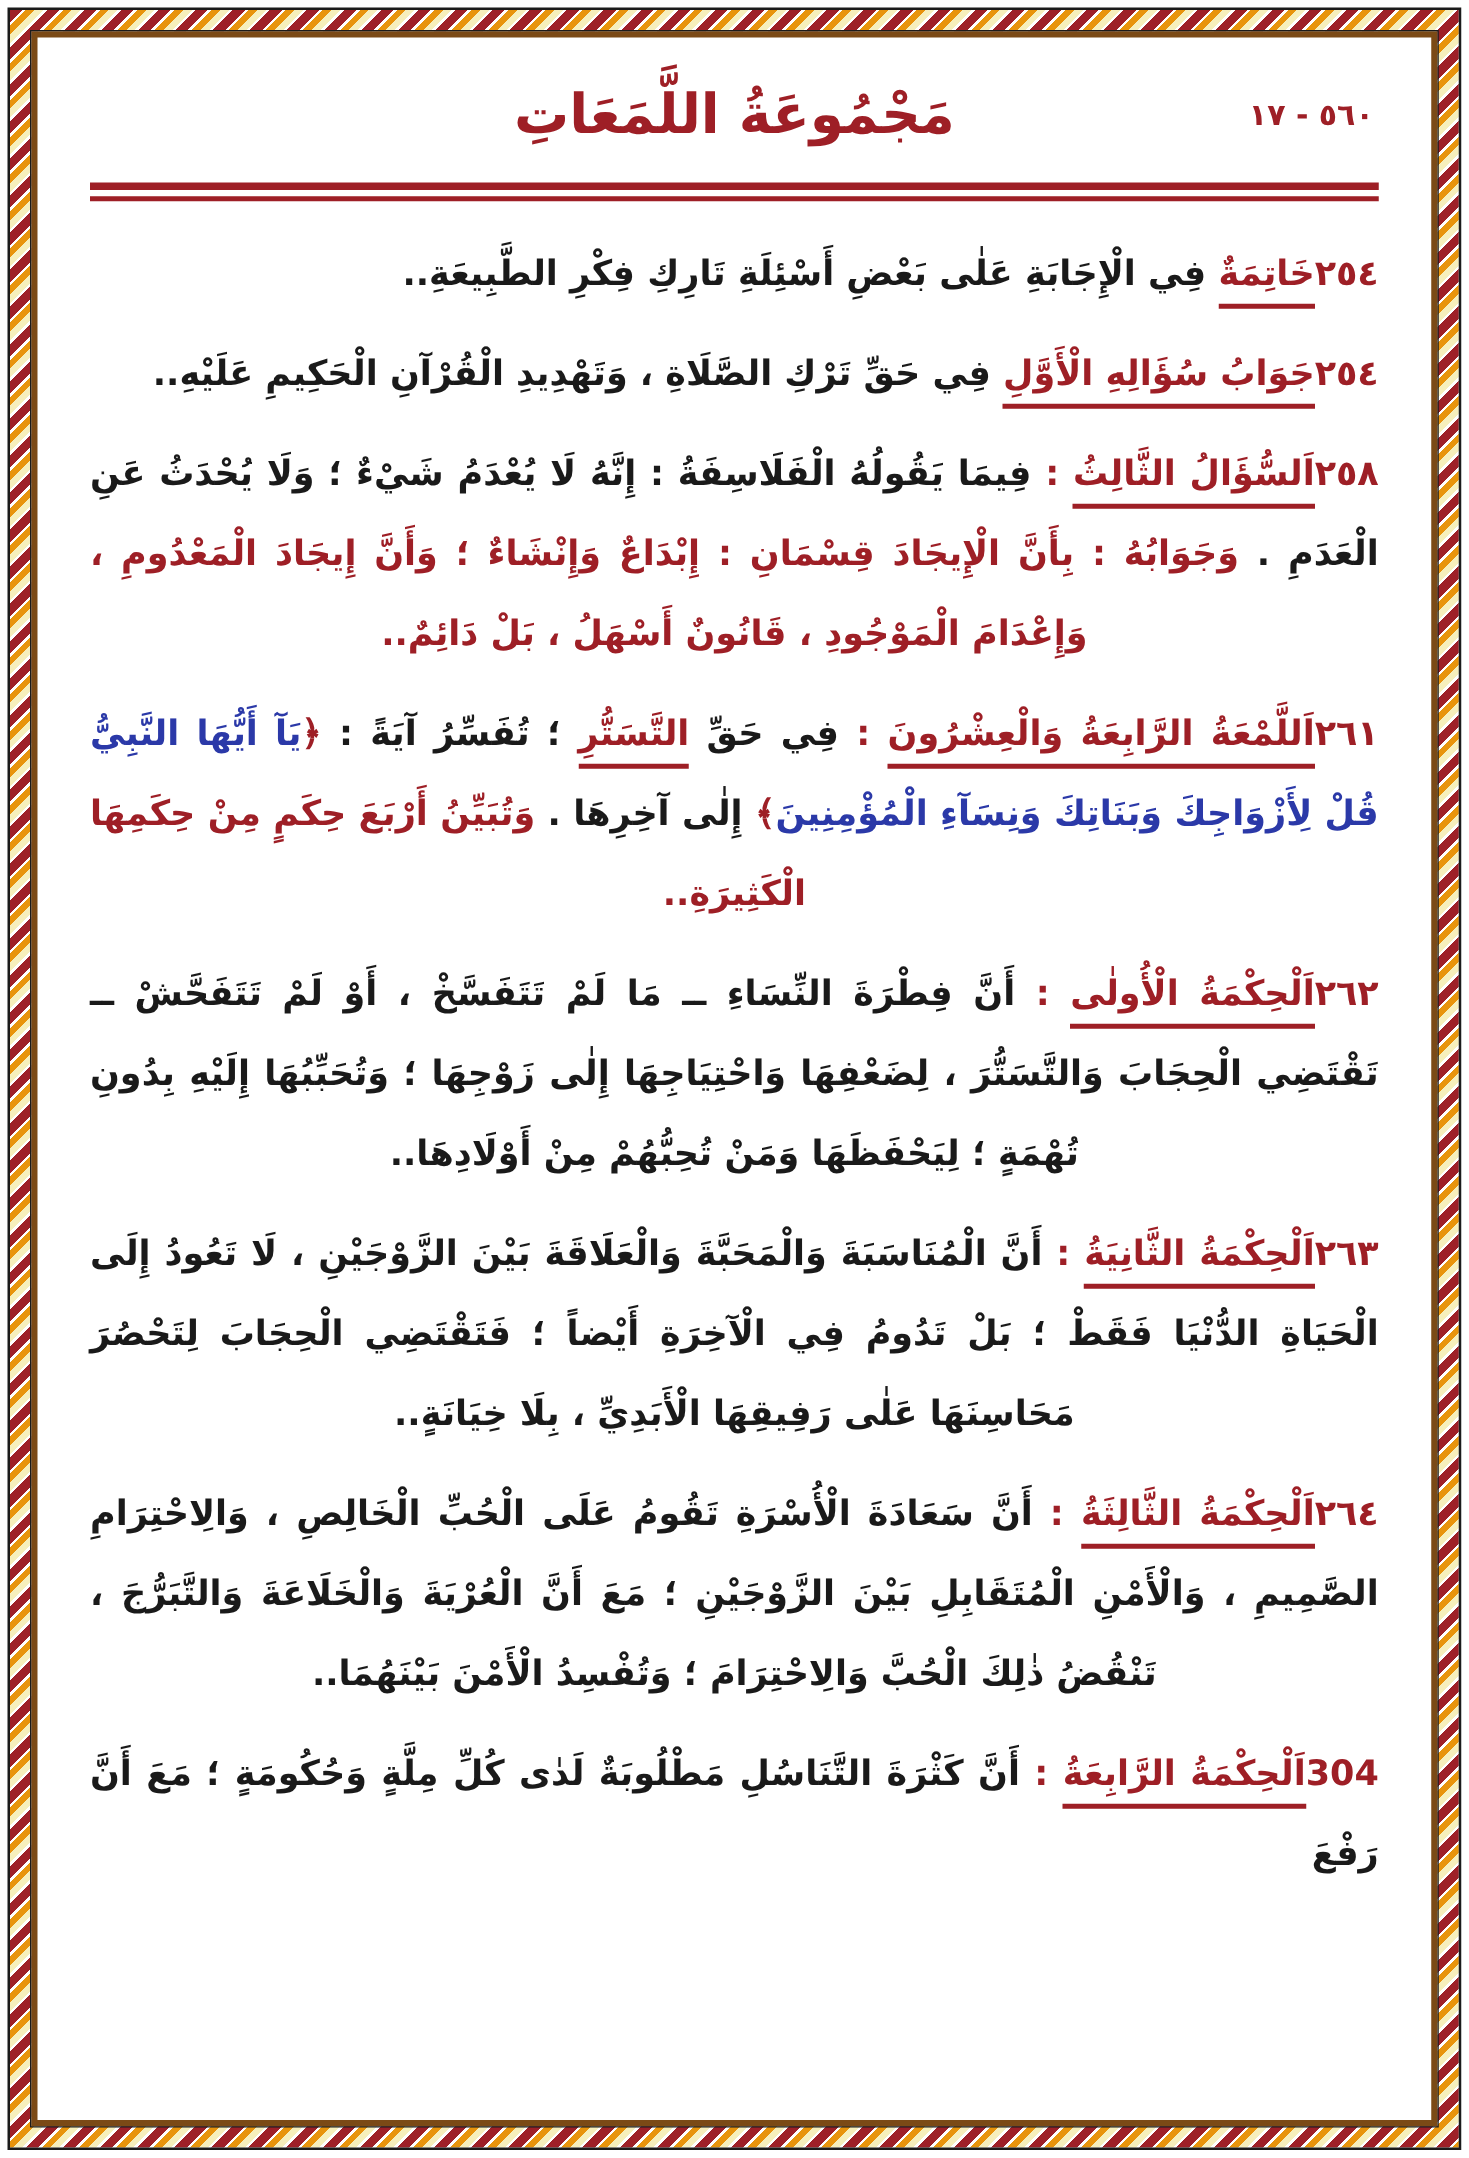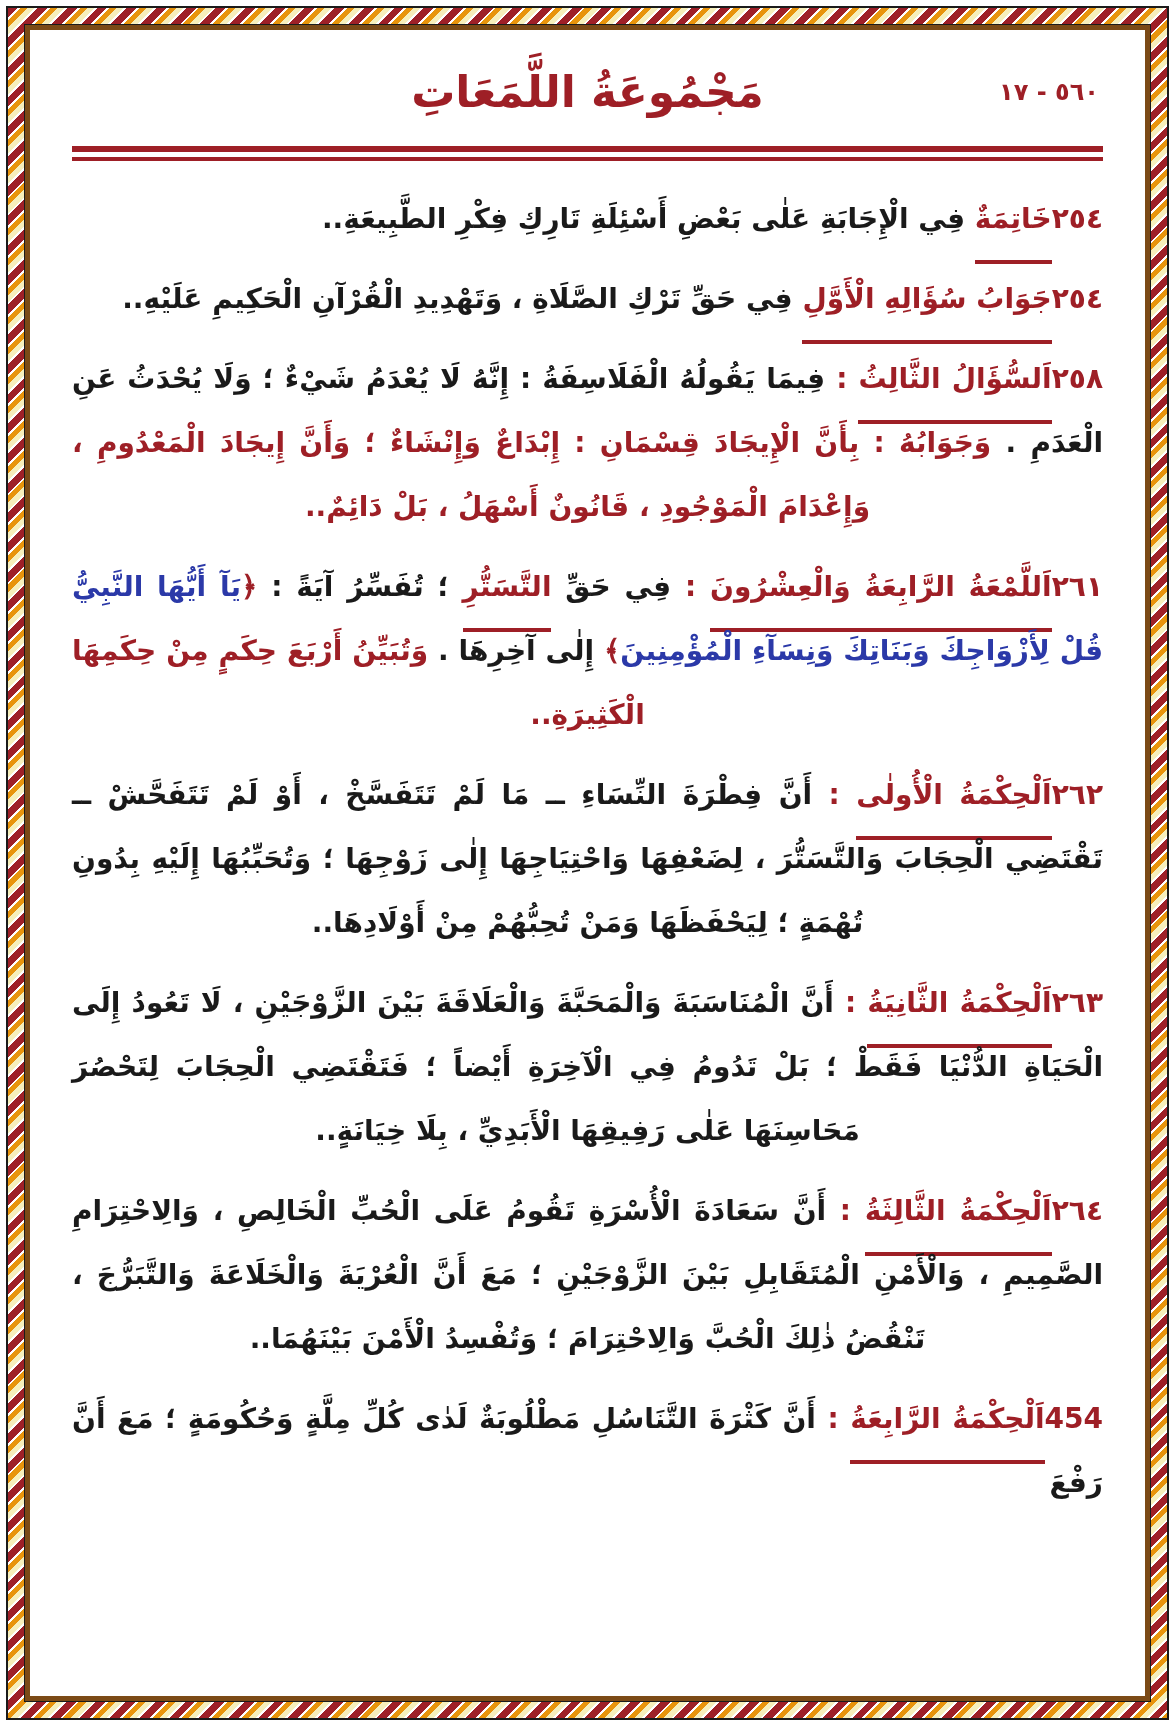--- a/index.html
+++ b/index.html
@@ -26,21 +26,21 @@
   .double-rule{margin-top:16px;height:5px;background:#ffffff;
                border-top:6px solid #9E1F26;border-bottom:4px solid #9E1F26;}
 
   
   #entries{margin-top:26px;font-size:28px;line-height:64px;}
   .entry{text-align:justify;margin-bottom:16px;}
   .entry.last-right{text-align-last:right;}
   .entry.last-center{text-align-last:center;}
   .entry.last-justify{text-align-last:justify;}
   .num{color:#9E1F26;}
-  .seg-heading{color:#9E1F26;border-bottom:4px solid #9E1F26;padding-bottom:25px;}
+  .seg-heading{color:#9E1F26;border-bottom:4px solid #9E1F26;padding-bottom:8px;}
   .seg-red{color:#9E1F26;}
   .seg-black{color:#1a1a1a;}
   .seg-quran{color:#2B39A8;}
   .seg-ornament{color:#9E1F26;}
 </style>
 </head>
 <body>
 
 <div class="frame">
   <div class="page">
@@ -51,17 +51,17 @@
       </div>
       <div class="double-rule"></div>
       <div id="entries">
           <div class="entry last-right"><span class="num">٢٥٤</span><span class="seg-heading">خَاتِمَةٌ</span><span class="seg-black"> فِي الْإِجَابَةِ عَلٰى بَعْضِ أَسْئِلَةِ تَارِكِ فِكْرِ الطَّبِيعَةِ..</span></div>
           <div class="entry last-right"><span class="num">٢٥٤</span><span class="seg-heading">جَوَابُ سُؤَالِهِ الْأَوَّلِ</span><span class="seg-black"> فِي حَقِّ تَرْكِ الصَّلَاةِ ، وَتَهْدِيدِ الْقُرْآنِ الْحَكِيمِ عَلَيْهِ..</span></div>
           <div class="entry last-center"><span class="num">٢٥٨</span><span class="seg-heading">اَلسُّؤَالُ الثَّالِثُ</span><span class="seg-red"> : </span><span class="seg-black">فِيمَا يَقُولُهُ الْفَلَاسِفَةُ : إِنَّهُ لَا يُعْدَمُ شَيْءٌ ؛ وَلَا يُحْدَثُ عَنِ الْعَدَمِ . </span><span class="seg-red">وَجَوَابُهُ : بِأَنَّ الْإِيجَادَ قِسْمَانِ : إِبْدَاعٌ وَإِنْشَاءٌ ؛ وَأَنَّ إِيجَادَ الْمَعْدُومِ ، وَإِعْدَامَ الْمَوْجُودِ ، قَانُونٌ أَسْهَلُ ، بَلْ دَائِمٌ..</span></div>
           <div class="entry last-center"><span class="num">٢٦١</span><span class="seg-heading">اَللَّمْعَةُ الرَّابِعَةُ وَالْعِشْرُونَ</span><span class="seg-red"> : </span><span class="seg-black">فِي حَقِّ </span><span class="seg-heading">التَّسَتُّرِ</span><span class="seg-black"> ؛ تُفَسِّرُ آيَةً : </span><span class="seg-ornament">﴿</span><span class="seg-quran">يَآ أَيُّهَا النَّبِيُّ قُلْ لِأَزْوَاجِكَ وَبَنَاتِكَ وَنِسَآءِ الْمُؤْمِنِينَ</span><span class="seg-ornament">﴾</span><span class="seg-black"> إِلٰى آخِرِهَا . </span><span class="seg-red">وَتُبَيِّنُ أَرْبَعَ حِكَمٍ مِنْ حِكَمِهَا الْكَثِيرَةِ..</span></div>
           <div class="entry last-center"><span class="num">٢٦٢</span><span class="seg-heading">اَلْحِكْمَةُ الْأُولٰى</span><span class="seg-red"> : </span><span class="seg-black">أَنَّ فِطْرَةَ النِّسَاءِ ــ مَا لَمْ تَتَفَسَّخْ ، أَوْ لَمْ تَتَفَحَّشْ ــ تَقْتَضِي الْحِجَابَ وَالتَّسَتُّرَ ، لِضَعْفِهَا وَاحْتِيَاجِهَا إِلٰى زَوْجِهَا ؛ وَتُحَبِّبُهَا إِلَيْهِ بِدُونِ تُهْمَةٍ ؛ لِيَحْفَظَهَا وَمَنْ تُحِبُّهُمْ مِنْ أَوْلَادِهَا..</span></div>
           <div class="entry last-center"><span class="num">٢٦٣</span><span class="seg-heading">اَلْحِكْمَةُ الثَّانِيَةُ</span><span class="seg-red"> : </span><span class="seg-black">أَنَّ الْمُنَاسَبَةَ وَالْمَحَبَّةَ وَالْعَلَاقَةَ بَيْنَ الزَّوْجَيْنِ ، لَا تَعُودُ إِلَى الْحَيَاةِ الدُّنْيَا فَقَطْ ؛ بَلْ تَدُومُ فِي الْآخِرَةِ أَيْضاً ؛ فَتَقْتَضِي الْحِجَابَ لِتَحْصُرَ مَحَاسِنَهَا عَلٰى رَفِيقِهَا الْأَبَدِيِّ ، بِلَا خِيَانَةٍ..</span></div>
           <div class="entry last-center"><span class="num">٢٦٤</span><span class="seg-heading">اَلْحِكْمَةُ الثَّالِثَةُ</span><span class="seg-red"> : </span><span class="seg-black">أَنَّ سَعَادَةَ الْأُسْرَةِ تَقُومُ عَلَى الْحُبِّ الْخَالِصِ ، وَالِاحْتِرَامِ الصَّمِيمِ ، وَالْأَمْنِ الْمُتَقَابِلِ بَيْنَ الزَّوْجَيْنِ ؛ مَعَ أَنَّ الْعُرْيَةَ وَالْخَلَاعَةَ وَالتَّبَرُّجَ ، تَنْقُضُ ذٰلِكَ الْحُبَّ وَالِاحْتِرَامَ ؛ وَتُفْسِدُ الْأَمْنَ بَيْنَهُمَا..</span></div>
-          <div class="entry last-justify"><span class="num">454</span><span class="seg-heading">اَلْحِكْمَةُ الرَّابِعَةُ</span><span class="seg-red"> : </span><span class="seg-black">أَنَّ كَثْرَةَ التَّنَاسُلِ مَطْلُوبَةٌ لَدٰى كُلِّ مِلَّةٍ وَحُكُومَةٍ ؛ مَعَ أَنَّ رَفْعَ</span></div>
+          <div class="entry last-justify"><span class="num">304</span><span class="seg-heading">اَلْحِكْمَةُ الرَّابِعَةُ</span><span class="seg-red"> : </span><span class="seg-black">أَنَّ كَثْرَةَ التَّنَاسُلِ مَطْلُوبَةٌ لَدٰى كُلِّ مِلَّةٍ وَحُكُومَةٍ ؛ مَعَ أَنَّ رَفْعَ</span></div>
         </div>
     </div>
   </div>
 </div>
 
 </body></html>

